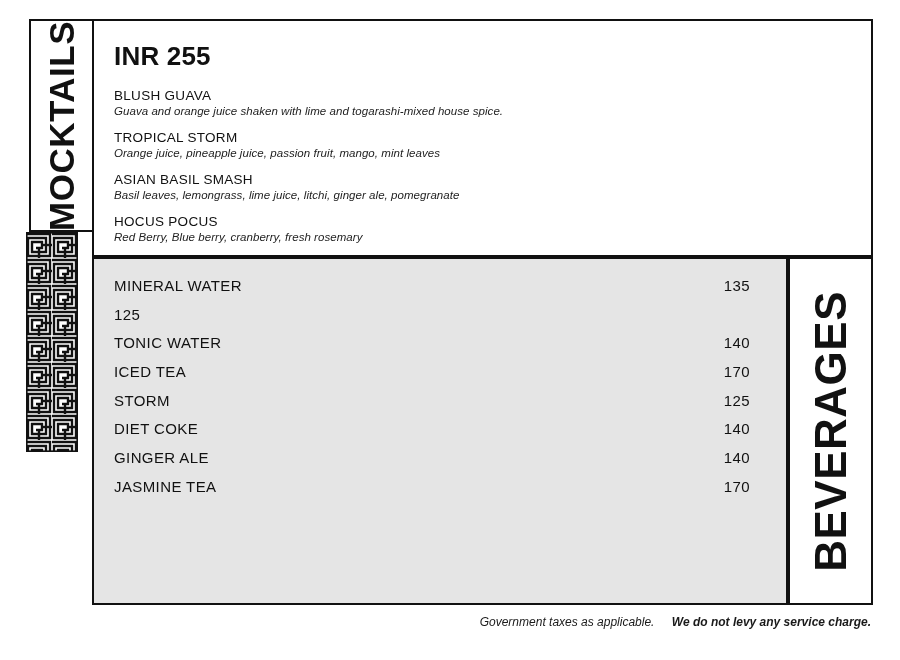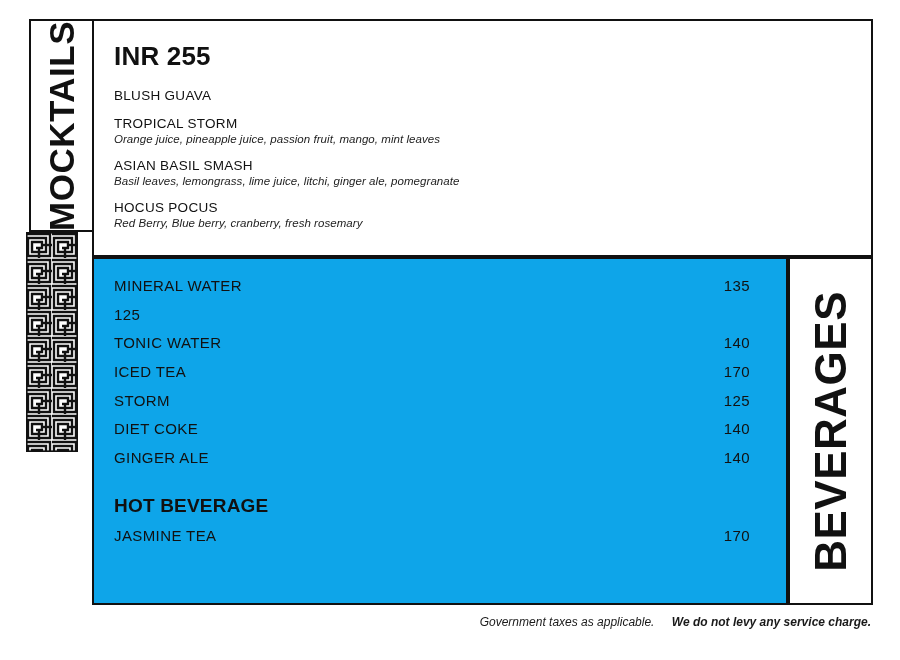--- a/index.html
+++ b/index.html
@@ -107,21 +107,21 @@
   
   #beverages-panel {
     position: absolute;
     left: 63px;
     top: 238px;
     width: 696px;
     height: 348px;
     border: 2px solid #111;
     border-right: 2px solid #111;
     box-sizing: border-box;
-    background: #0ea5e9;
+    background: #e5e5e5;
     padding: 18px 36px 0 20px;
   }
   .bev-row {
     display: flex;
     align-items: baseline;
     justify-content: space-between;
     height: 28.7px;
   }
   .bev-name {
     font-size: 15px;
@@ -181,20 +181,21 @@
       <rect x="0" y="0" width="52" height="220" fill="url(#maze)"></rect>
       <rect x="0.8" y="0.8" width="50.4" height="218.4" fill="none" stroke="#111111" stroke-width="1.6"></rect>
     </svg>
   </div>
 
   <div id="mocktails-panel">
     <div id="price-heading">INR 255</div>
 
     <div class="drink">
       <div class="drink-name">BLUSH GUAVA</div>
+      <div class="drink-desc">Guava and orange juice shaken with lime and togarashi-mixed house spice.</div>
     </div>
 
     <div class="drink">
       <div class="drink-name">TROPICAL STORM</div>
       <div class="drink-desc">Orange juice, pineapple juice, passion fruit, mango, mint leaves</div>
     </div>
 
     <div class="drink">
       <div class="drink-name">ASIAN BASIL SMASH</div>
       <div class="drink-desc">Basil leaves, lemongrass, lime juice, litchi, ginger ale, pomegranate</div>
@@ -228,21 +229,20 @@
     </div>
     <div class="bev-row">
       <span class="bev-name">DIET COKE</span>
       <span class="bev-price">140</span>
     </div>
     <div class="bev-row">
       <span class="bev-name">GINGER ALE</span>
       <span class="bev-price">140</span>
     </div>
 
-    <div id="hot-beverage-heading">HOT BEVERAGE</div>
 
     <div class="bev-row">
       <span class="bev-name">JASMINE TEA</span>
       <span class="bev-price">170</span>
     </div>
   </div>
 
   <div class="vlabel-col" id="beverages-col">
     <span class="vlabel-text">BEVERAGES</span>
   </div>

